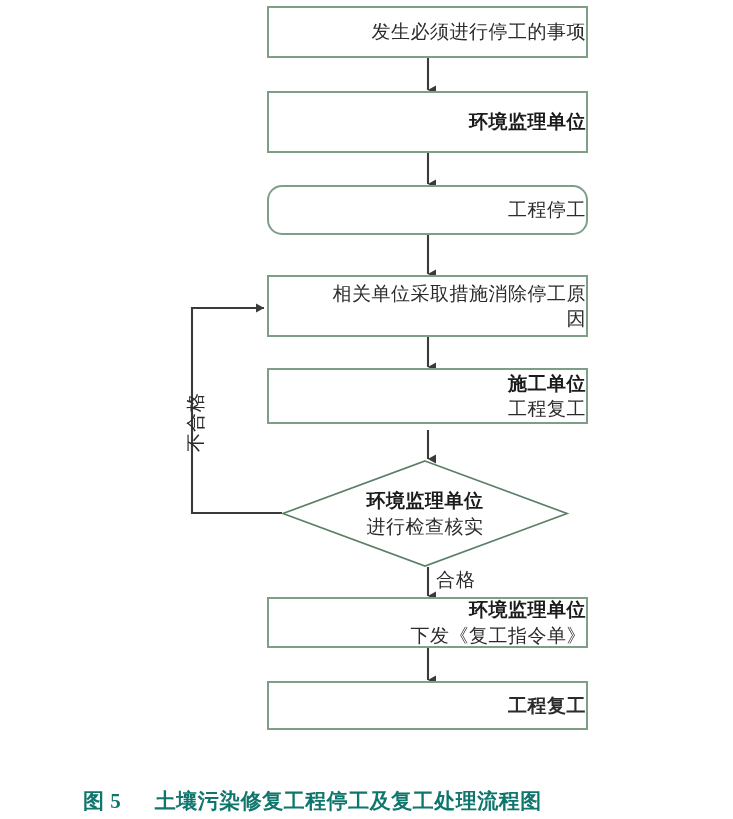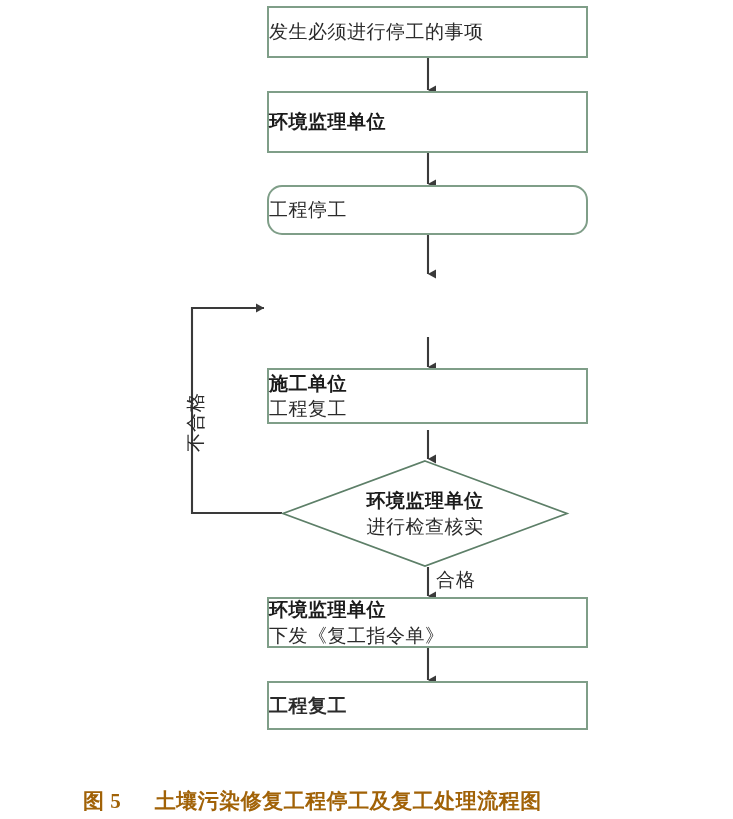--- a/index.html
+++ b/index.html
@@ -20,21 +20,21 @@
   }
 
   
   .node {
     position: absolute;
     box-sizing: border-box;
     border: 2px solid #7f9e88;
     background: #ffffff;
     display: flex;
     flex-direction: column;
-    align-items: flex-start;
+    align-items: flex-end;
     justify-content: center;
     text-align: center;
     line-height: 1.34;
     font-size: 19px;
     color: #2b2b2b;
     letter-spacing: 0.5px;
   }
   .node .ln {
     display: block;
     white-space: nowrap;
@@ -94,21 +94,21 @@
   .edge-label.vertical {
     transform: rotate(-90deg);
     transform-origin: 0 0;
   }
 
   
   .caption {
     position: absolute;
     font-size: 21px;
     font-weight: bold;
-    color: #a16207;
+    color: #0f766e;
     white-space: nowrap;
     letter-spacing: 0.5px;
   }
 </style>
 </head>
 <body>
 
 <div id="page">
 
   <svg class="conn" viewBox="0 0 733 819" xmlns="http://www.w3.org/2000/svg">
@@ -143,20 +143,24 @@
   </div>
 
   <div class="node" style="left:267px; top:91px; width:321px; height:62px;">
     <span class="ln bold">环境监理单位</span>
   </div>
 
   <div class="node" style="left:267px; top:185px; width:321px; height:50px;border-radius:15px;">
     <span class="ln">工程停工</span>
   </div>
 
+  <div class="node" style="left:267px; top:275px; width:321px; height:62px;">
+    <span class="ln">相关单位采取措施消除停工原</span>
+    <span class="ln">因</span>
+  </div>
 
   <div class="node" style="left:267px; top:368px; width:321px; height:56px;">
     <span class="ln bold">施工单位</span>
     <span class="ln">工程复工</span>
   </div>
 
   <div class="diamond-wrap" style="left:282px; top:460px; width:286px; height:107px;">
     <svg width="286" height="107" viewBox="0 0 286 107" xmlns="http://www.w3.org/2000/svg">
       <polygon points="143,1 285,53.5 143,106 1,53.5" fill="#ffffff" stroke="#5d7f68" stroke-width="1.7"></polygon>
     </svg>

